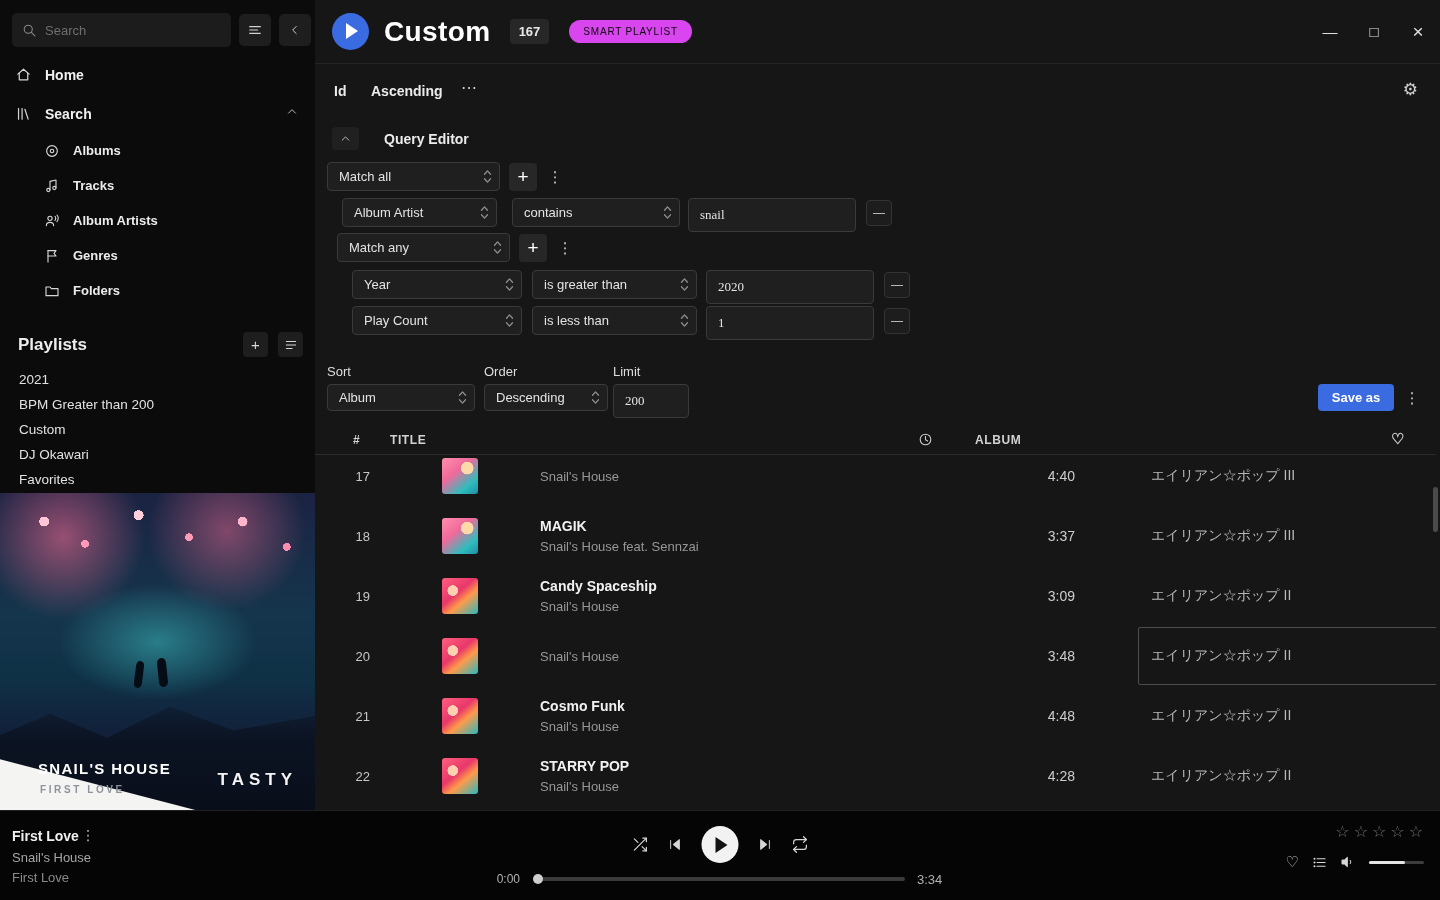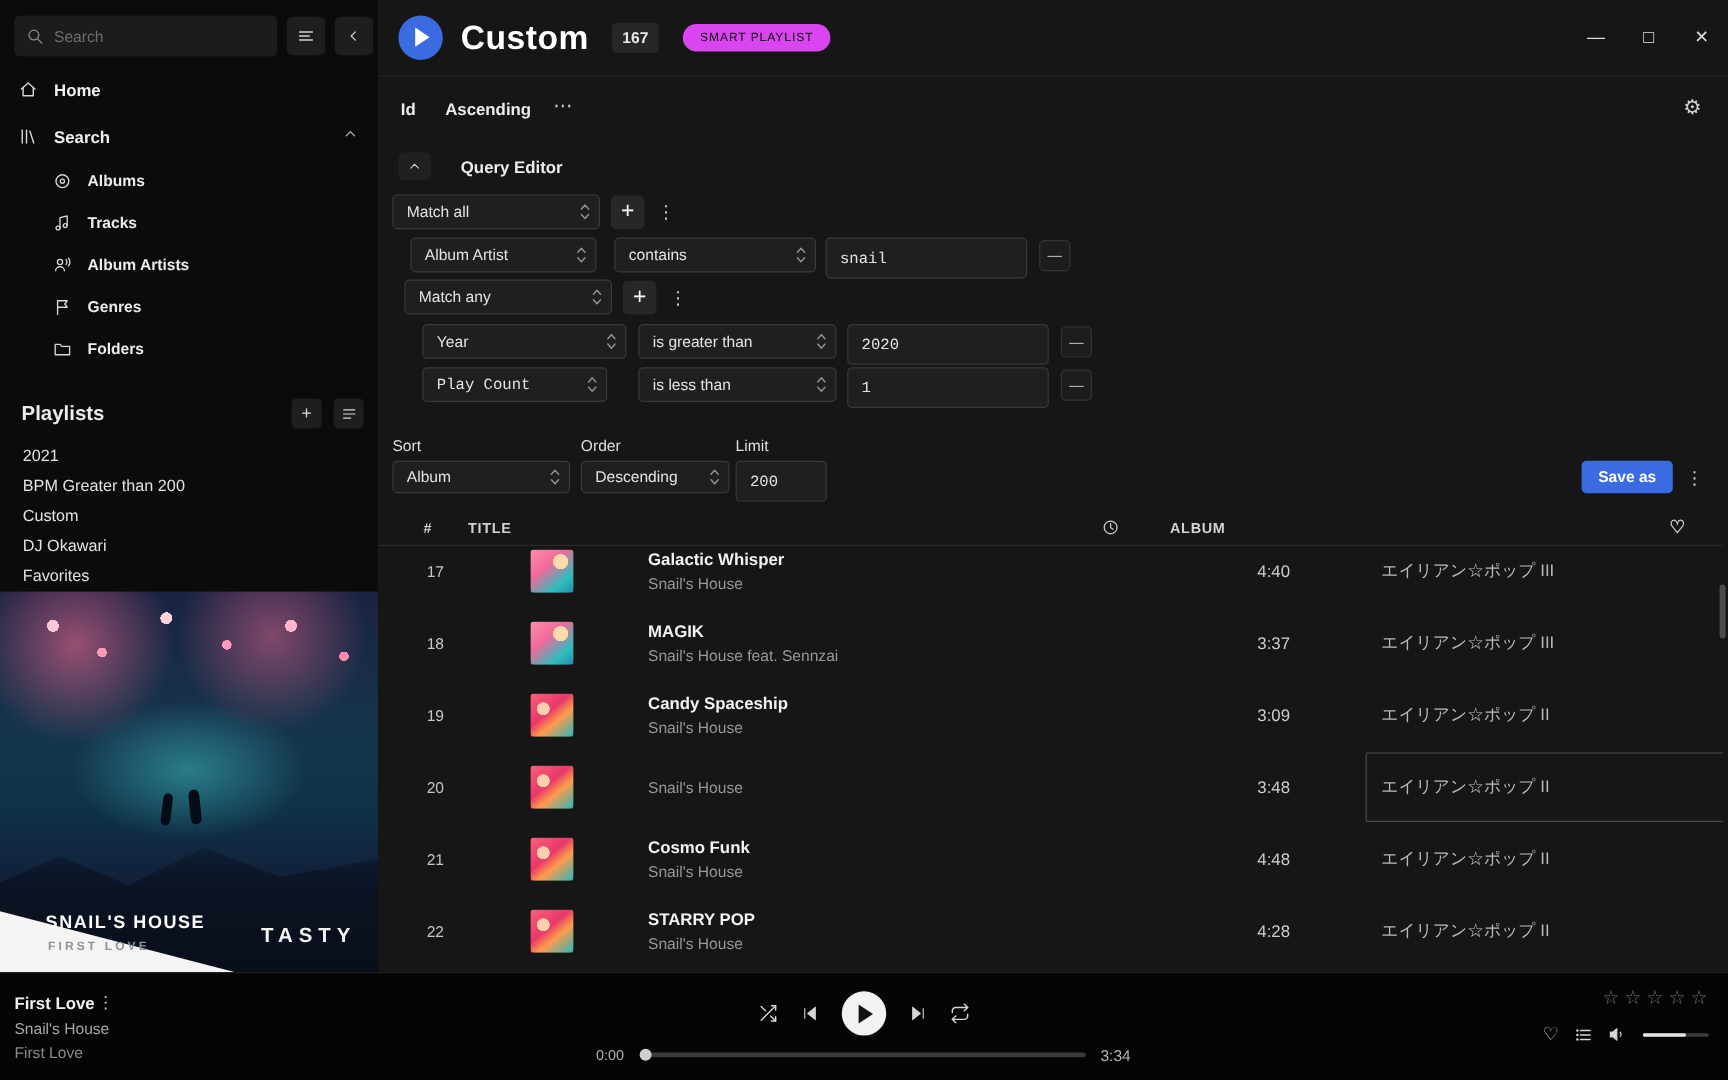--- a/index.html
+++ b/index.html
@@ -67,21 +67,21 @@
   .s-field { position:absolute; left:19px;  top:83px; font-size:14px; font-weight:700; cursor:pointer; }
   .s-dir   { position:absolute; left:56px;  top:83px; font-size:14px; font-weight:700; cursor:pointer; }
   .s-more  { position:absolute; left:146px; top:78px; font-size:16px; color:#cfcfcf; cursor:pointer; }
   .s-gear  { position:absolute; right:22px; top:79px; font-size:17px; color:#d0d0d0; cursor:pointer; }
 
   .qe-collapse { position:absolute; left:17px; top:127px; width:27px; height:23px; background:#202020; border:none; border-radius:4px; color:#c8c8c8; display:flex; align-items:center; justify-content:center; }
   .qe-title { position:absolute; left:69px; top:131px; font-size:14px; font-weight:700; }
 
   .dd { position:absolute; height:29px; background:#1f1f1f; border:1px solid #3a3a3a; border-radius:4px; display:flex; align-items:center; justify-content:space-between; padding:0 7px 0 11px; font-size:13px; color:#e3e3e3; cursor:pointer; }
   .dd .caret { color:#8f8f8f; display:flex; }
-  .txt { position:absolute; height:29px; background:#1f1f1f; border:1px solid #3a3a3a; border-radius:4px; padding:16px 11px; font-size:13px; color:#e3e3e3; font-family:Liberation Mono, monospace; outline:none; }
+  .txt { position:absolute; height:29px; background:#1f1f1f; border:1px solid #3a3a3a; border-radius:4px; padding:16px 11px; font-size:13px; color:#e3e3e3; font-family:Liberation Serif, serif; outline:none; }
   .plusbtn { position:absolute; width:28px; height:28px; background:#272727; border:none; border-radius:4px; color:#fff; font-size:19px; display:flex; align-items:center; justify-content:center; }
   .minusbtn { position:absolute; width:26px; height:26px; background:#1d1d1d; border:1px solid #333; border-radius:4px; color:#c9c9c9; font-size:12px; display:flex; align-items:center; justify-content:center; }
   .kebab { position:absolute; width:18px; height:28px; color:#cfcfcf; font-size:15px; background:none; border:none; display:flex; align-items:center; justify-content:center; }
   .flabel { position:absolute; font-size:13px; color:#dedede; }
   .saveas { position:absolute; left:1003px; top:384px; width:76px; height:27px; background:#3b6be0; color:#fff; border:none; border-radius:4px; font-size:13px; font-weight:700; }
 
   .thead { position:absolute; left:0; top:428px; width:1121px; height:27px; border-bottom:1px solid #2a2a2a; font-size:12px; font-weight:700; letter-spacing:.6px; color:#d2d2d2; }
   .thead > * { position:absolute; top:5px; cursor:pointer; }
   .th-num   { left:38px; }
   .th-title { left:75px; }
@@ -359,21 +359,21 @@
             <polyline points="2 7 6 2.5 10 7"></polyline>
             <polyline points="2 13 6 17.5 10 13"></polyline>
           </svg>
         </span>
     </div>
     <input class="txt" style="left: 391px; top: 270px; width: 168px;" value="2020">
     <button class="minusbtn" style="left:569px; top:272px;">
         <span>—</span>
       </button>
 
-    <div class="dd" style="left:37px; top:306px; width:154px;font-family:Liberation Mono, monospace;">
+    <div class="dd" style="left:37px; top:306px; width:170px;">
       <span>Play Count</span>
       <span class="caret">
           <svg class="ic" width="9" height="15" viewBox="0 0 12 20">
             <polyline points="2 7 6 2.5 10 7"></polyline>
             <polyline points="2 13 6 17.5 10 13"></polyline>
           </svg>
         </span>
     </div>
     <div class="dd" style="left:217px; top:306px; width:165px;">
       <span>is less than</span>
@@ -426,21 +426,20 @@
           </svg></span>
       <span class="th-album">ALBUM</span>
       <span class="th-heart">♡</span>
     </div>
 
     <div class="tbody">
       <div class="trow">
         <span class="tnum">17</span>
         <span class="tart art-a"></span>
         <div class="tmeta">
-          <div class="ttitle">Galactic Whisper</div>
           <div class="tartist">Snail's House</div>
         </div>
         <span class="tdur">4:40</span>
         <span class="talbum">エイリアン☆ポップ III</span>
       </div>
       <div class="trow">
         <span class="tnum">18</span>
         <span class="tart art-a"></span>
         <div class="tmeta">
           <div class="ttitle">MAGIK</div>

